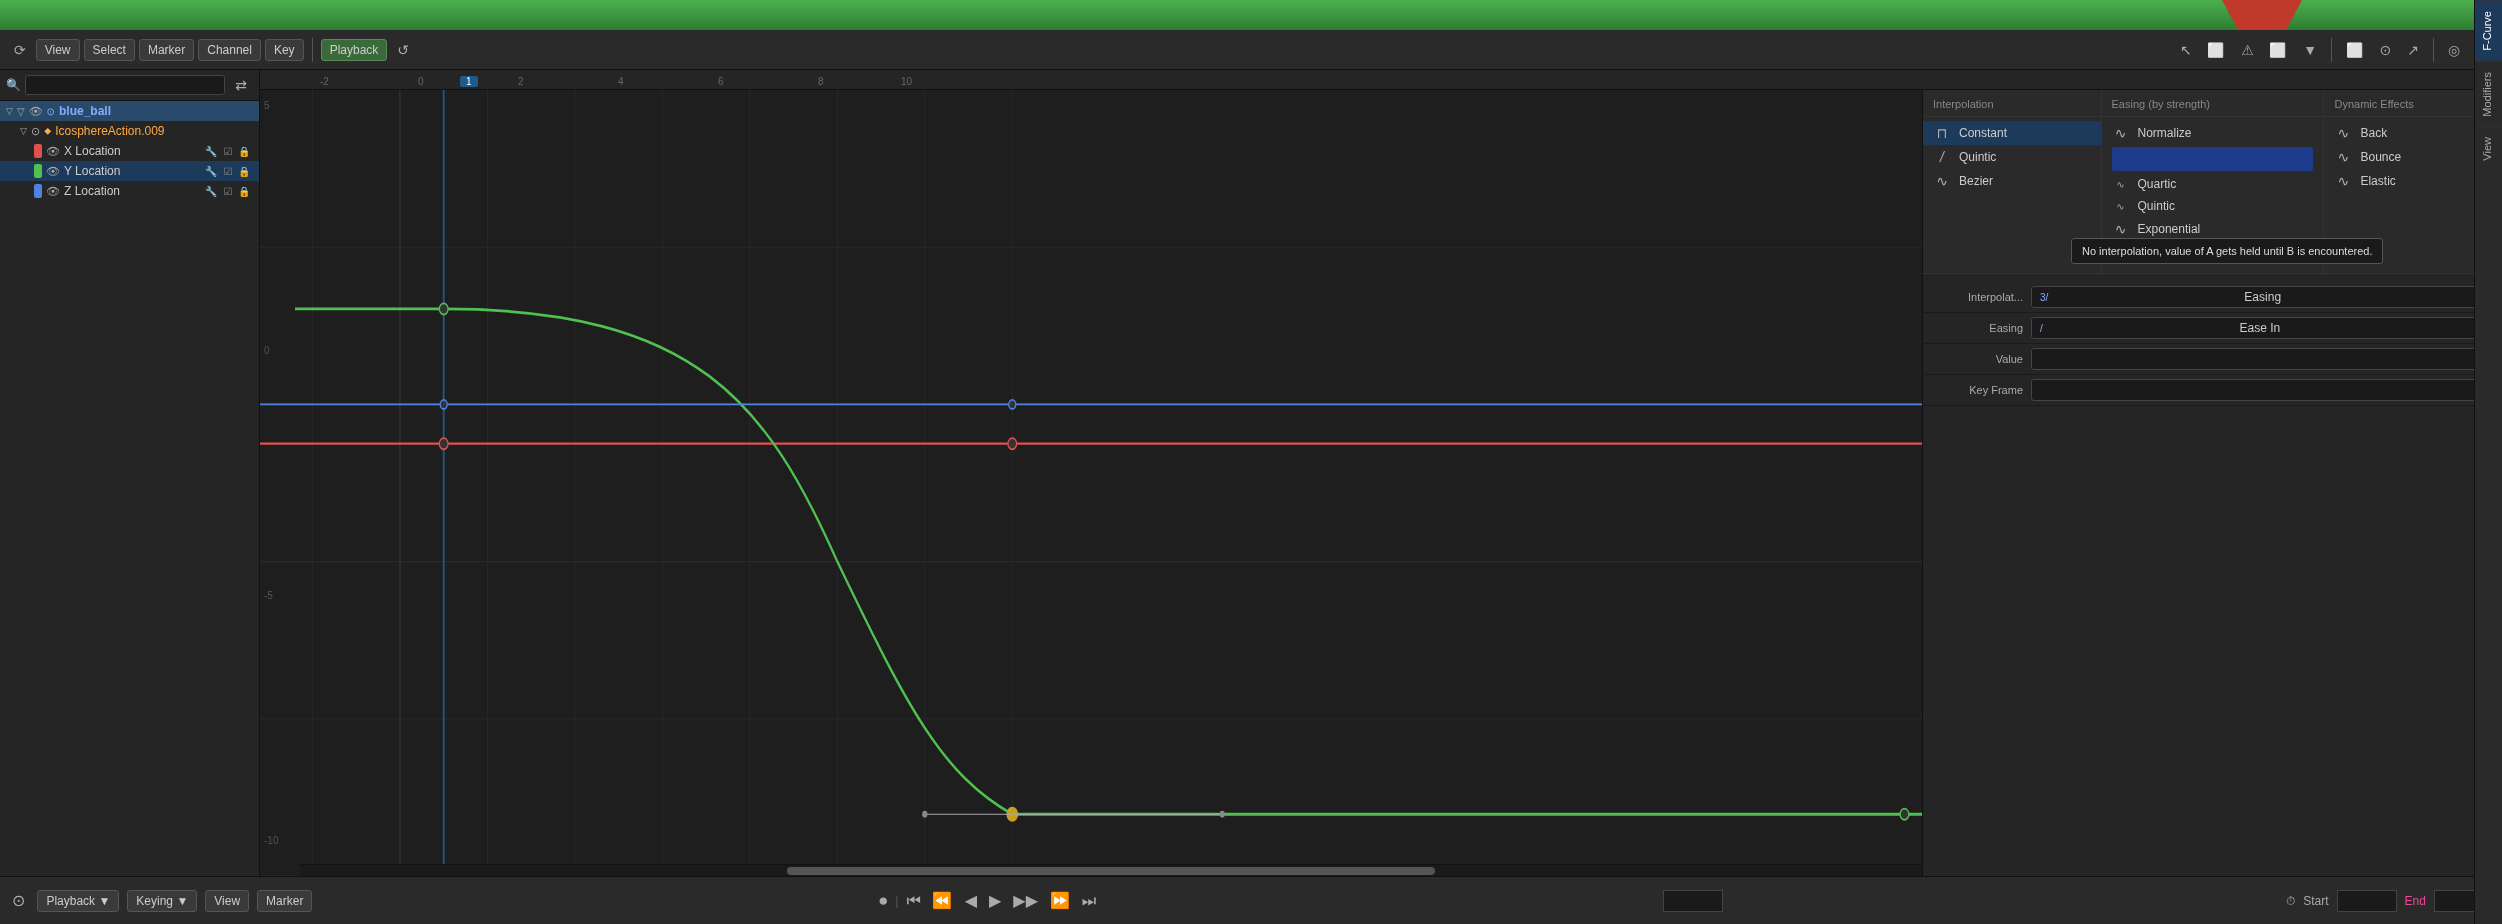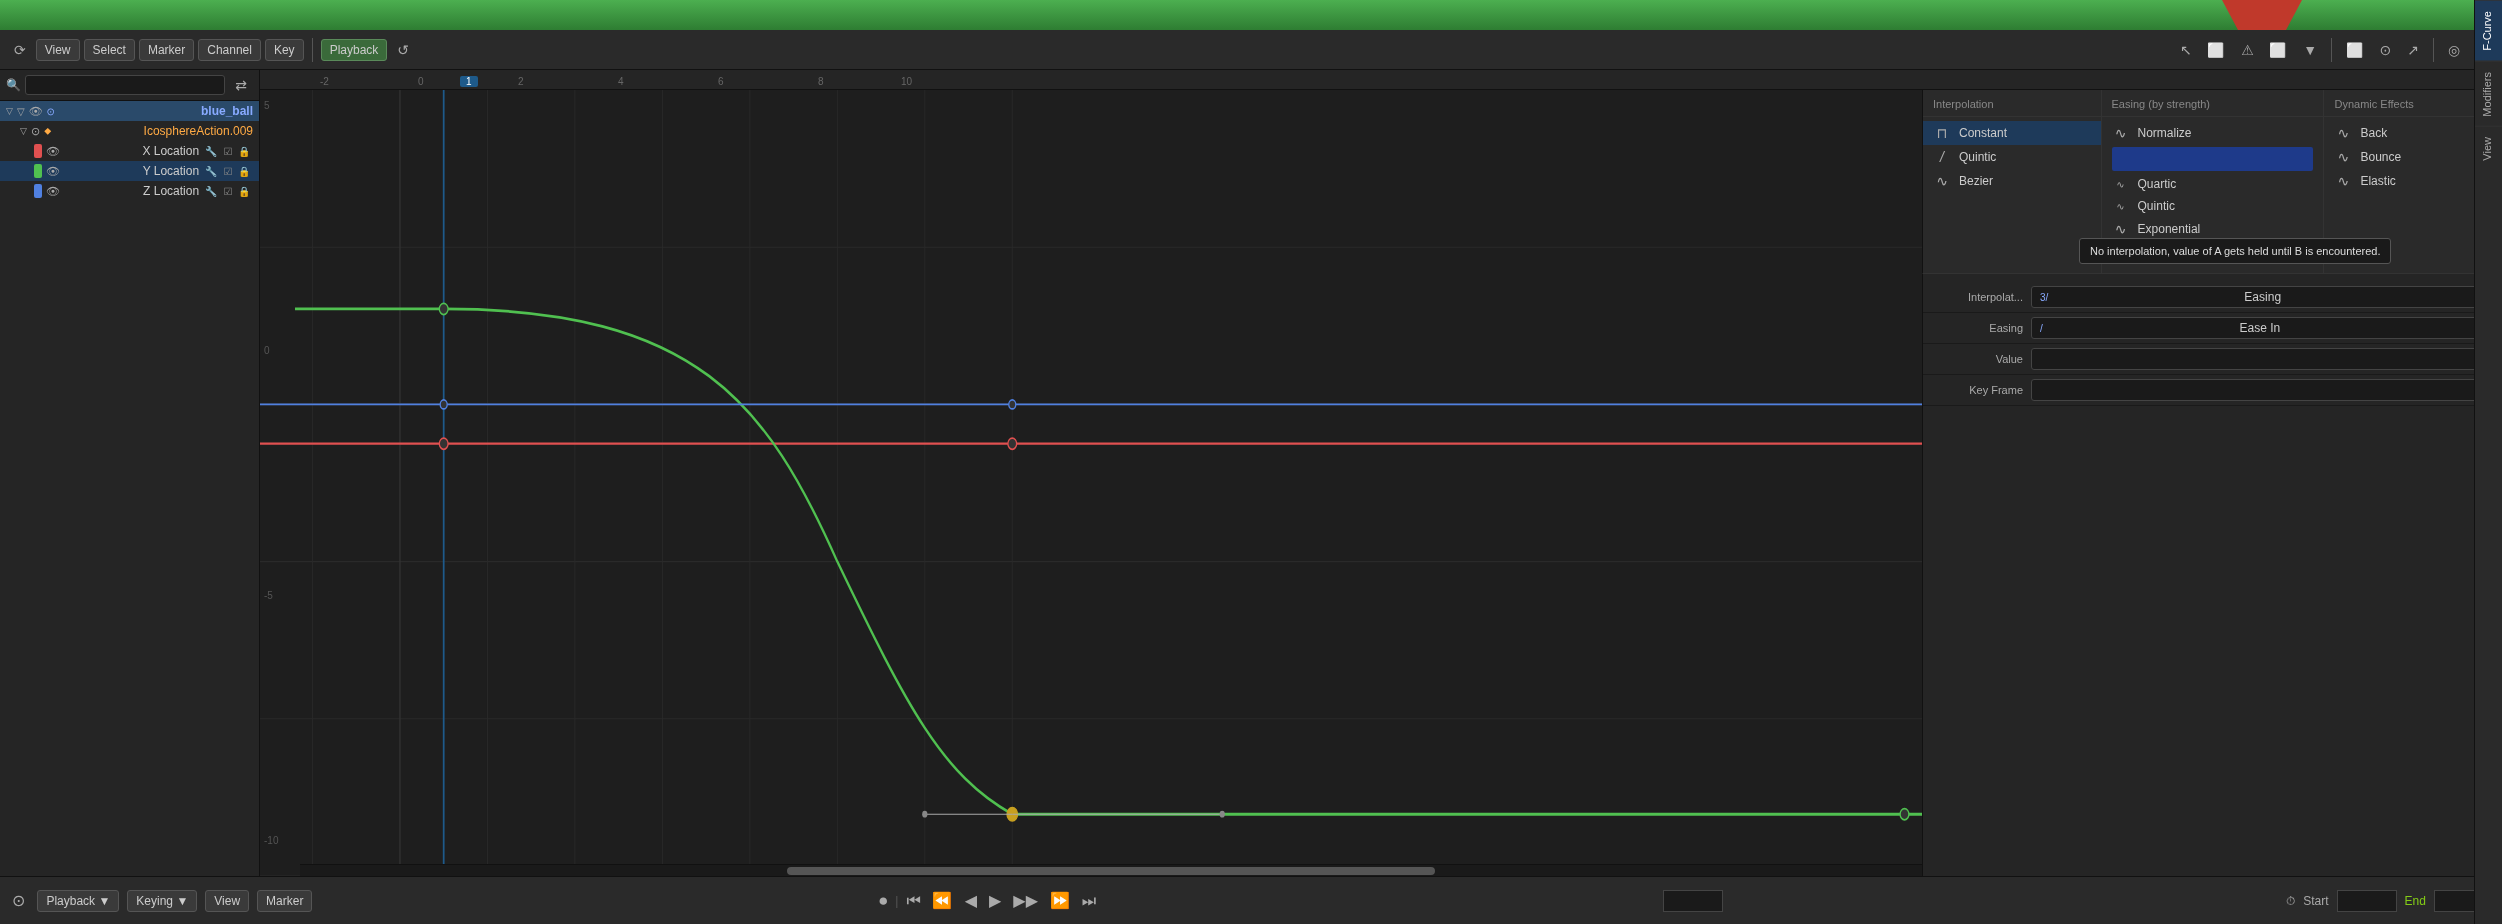--- a/index.html
+++ b/index.html
@@ -93,21 +93,21 @@
       display: flex;
       align-items: center;
       padding: 3px 6px;
       gap: 4px;
       cursor: pointer;
       font-size: 12px;
     }
     .channel-item.selected { background: #2a4a6a; }
     .channel-item.active { background: #1e3a5a; }
     .ch-color { width: 8px; height: 14px; border-radius: 2px; flex-shrink: 0; }
-    .ch-name { flex: 1; text-align: right; }
+    .ch-name { flex: 1; }
     .ch-actions { display: flex; gap: 2px; align-items: center; }
     .ch-action-btn { background: none; border: none; color: #888; cursor: pointer; font-size: 10px; padding: 1px 2px; }
     .expand-icon { font-size: 9px; color: #aaa; }
 
     
     .graph-area {
       flex: 1;
       background: #1e1e1e;
       position: relative;
       overflow: hidden;
@@ -131,21 +131,21 @@
       padding: 4px 10px;
       gap: 8px;
       cursor: pointer;
       font-size: 12px;
     }
     .interp-item.selected { background: #1e3a5a; }
     .interp-item-icon { font-size: 14px; color: #aaa; width: 18px; text-align: center; }
     .tooltip-box {
       position: absolute;
       top: 148px;
-      left: 156px;
+      left: 148px;
       background: #1a1a1a;
       border: 1px solid #555;
       color: #ddd;
       padding: 6px 10px;
       font-size: 11px;
       z-index: 20;
       white-space: nowrap;
       border-radius: 3px;
     }
 
@@ -611,16 +611,16 @@
     <button class="bottom-icon-btn">⏩</button>
     <button class="bottom-icon-btn">⏭</button>
   </div>
 
   <input type="text" class="frame-display" style="">
 
   <div style="margin-left:auto; display:flex; align-items:center; gap:8px;">
     <span style="color:#aaa;">⏱</span>
     <span style="color:#aaa;">Start</span>
     <input type="text" class="frame-display" style="">
-    <span style="color:#84cc16;">End</span>
+    <span style="color:#ec4899;">End</span>
     <input type="text" class="frame-display" style="">
   </div>
 </div>
 
 </body></html>

